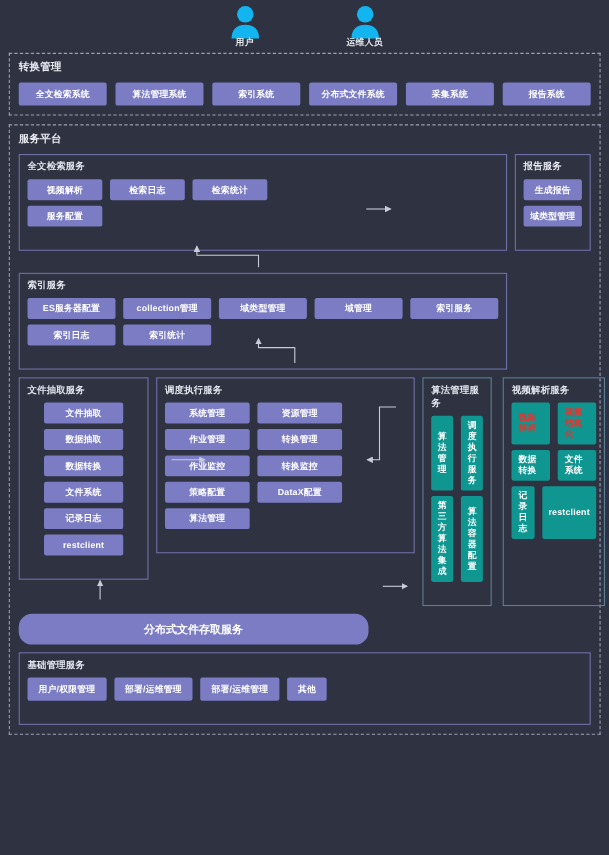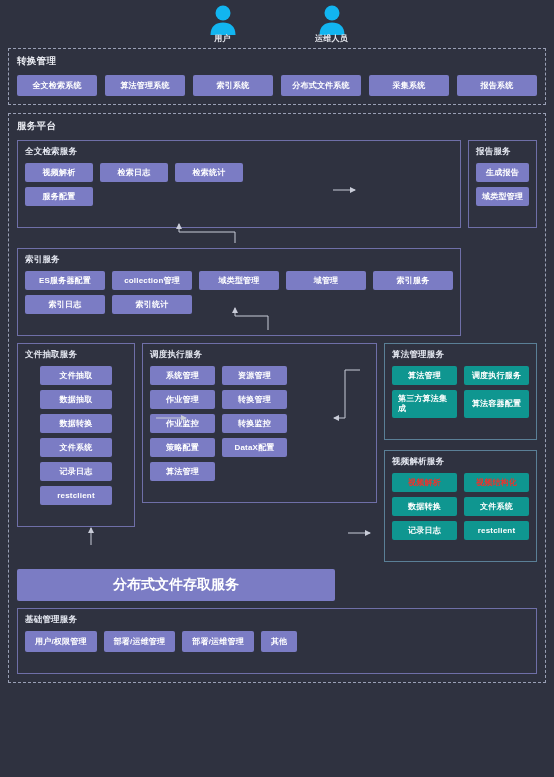--- a/index.html
+++ b/index.html
@@ -85,29 +85,29 @@
   .msg-col .chip { width: 100%; margin-bottom: 5px; min-height: 20px; }
   .msg-col .chip:last-child { margin-bottom: 0; }
   .msg-col .chip.two-line { min-height: 28px; }
 
   .mid-wrap { display: flex; gap: 7px; align-items: flex-start; margin-top: 7px; }
   .extract-col { width: 118px; }
   .extract-col .chip { width: 72px; margin: 0 auto 5px auto; }
   .extract-col .chip:last-child { margin-bottom: 0; }
 
   .sched-col { flex: 1; }
-  .sched-col .chip { width: 65px; }
-
-  .right-col { width: 153px; display: flex; flex-direction: column; gap: 10px; }
+  .sched-col .chip { width: 77px; }
+
+  .right-col { width: 153px; display: flex; gap: 10px; }
   .right-col .chip { flex: 1; }
 
   .dfs-bar {
     margin-top: 7px;
-    background: #7b7cc4; color: #fff; font-weight: bold; font-size: 14px;
-    text-align: center; padding: 7px 0; border-radius: 2px;
+    background: #7b7cc4; color: #fff; font-weight: bold; font-size: 10px;
+    text-align: center; padding: 7px 0; border-radius: 12px;
     width: 318px;
   }
 
   .base-mgmt { margin-top: 7px; }
   .base-mgmt .chip { min-height: 21px; padding: 4px 10px; }
 
   
   .conn { position: absolute; pointer-events: none; }
 </style>
 </head>

